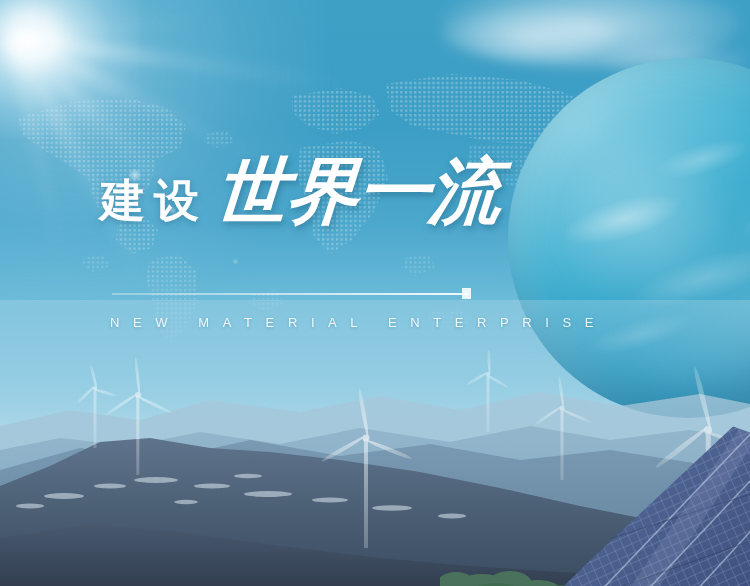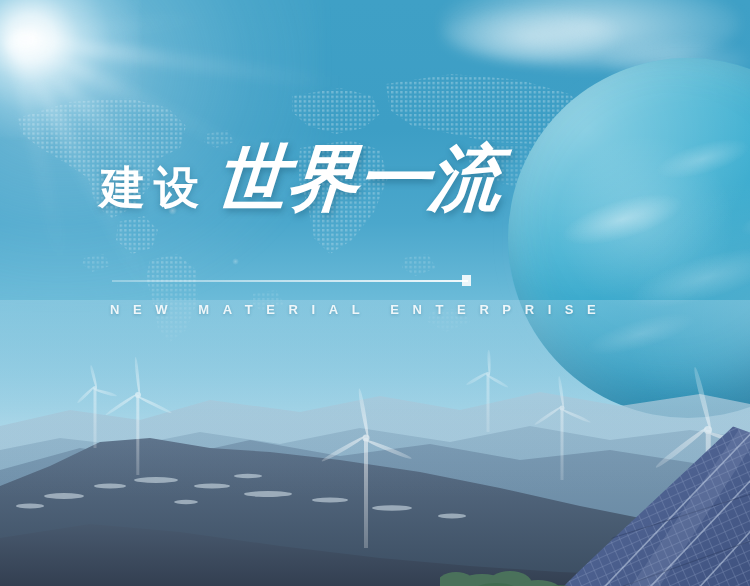--- a/index.html
+++ b/index.html
@@ -126,21 +126,21 @@
     background:linear-gradient(90deg,rgba(255,255,255,.78),rgba(255,255,255,.30));
     border-radius:60% 40% 40% 60%/50%;
   }
   .t-hub{
     position:absolute;left:50%;top:0;width:6px;height:6px;border-radius:50%;
     background:rgba(255,255,255,.82);transform:translate(-50%,-50%);
   }
 
   
   .headline{
-    position:absolute;left:0;top:4px;width:688px;height:340px;
+    position:absolute;left:0;top:17px;width:688px;height:340px;
     pointer-events:none;
   }
   .line1{
     position:absolute;left:100px;top:138px;
     display:flex;align-items:flex-end;
   }
   .jian-she{
     color:#ffffff;
     font-size:45px;
     font-weight:bold;
@@ -176,21 +176,21 @@
   }
   .divider-cap{
     position:absolute;left:462px;top:271px;
     width:9px;height:11px;
     background:rgba(255,255,255,.88);
   }
   .subtitle{
     position:absolute;left:110px;top:299px;
     color:rgba(255,255,255,.88);
     font-size:13px;
-    font-weight:bold;
+    font-weight:normal;
     letter-spacing:13.6px;
     line-height:1;
     text-shadow:0 1px 3px rgba(30,90,120,.30);
   }
 
   
   .solar{
     position:absolute;right:-10px;bottom:-6px;
     width:320px;height:190px;
     overflow:hidden;

